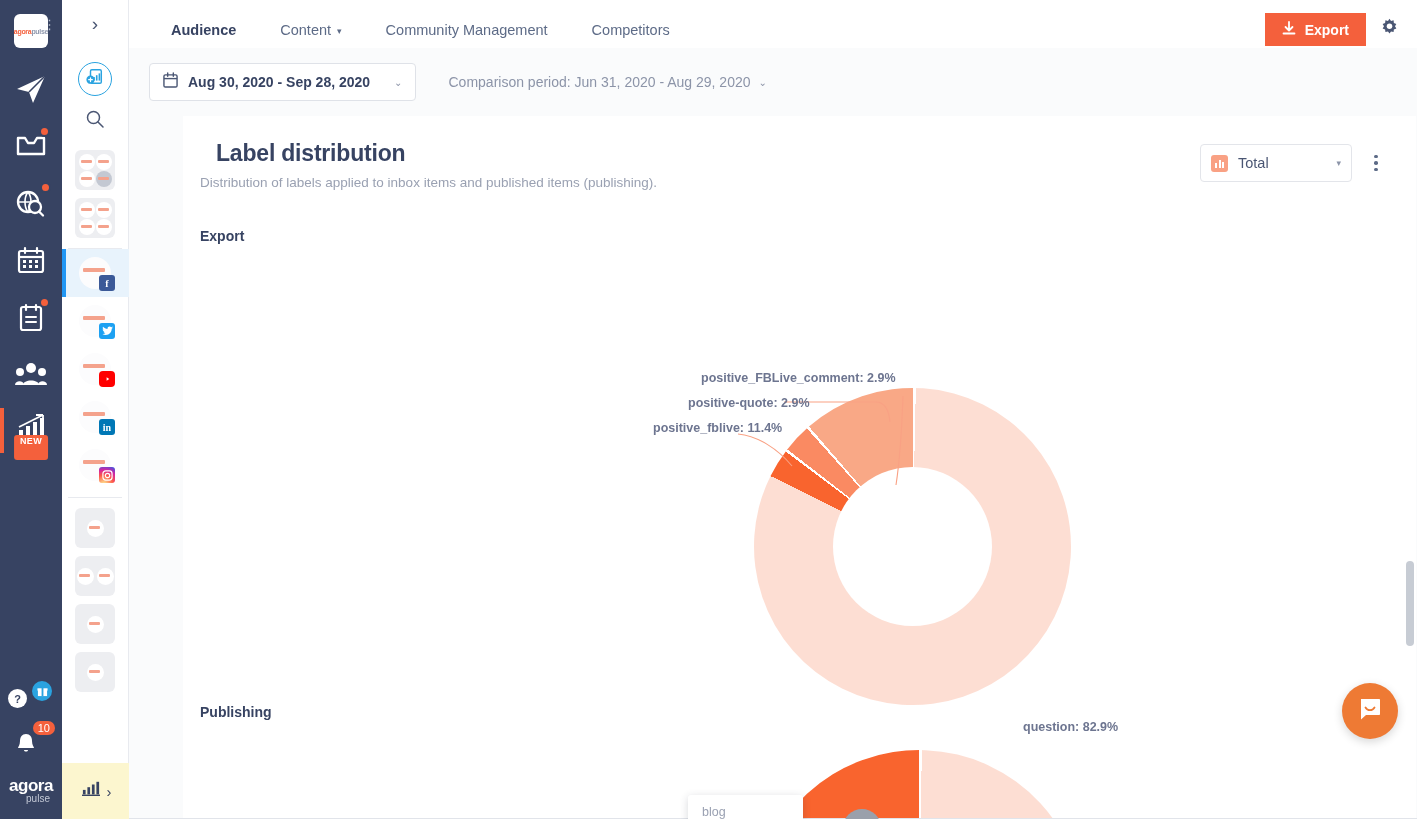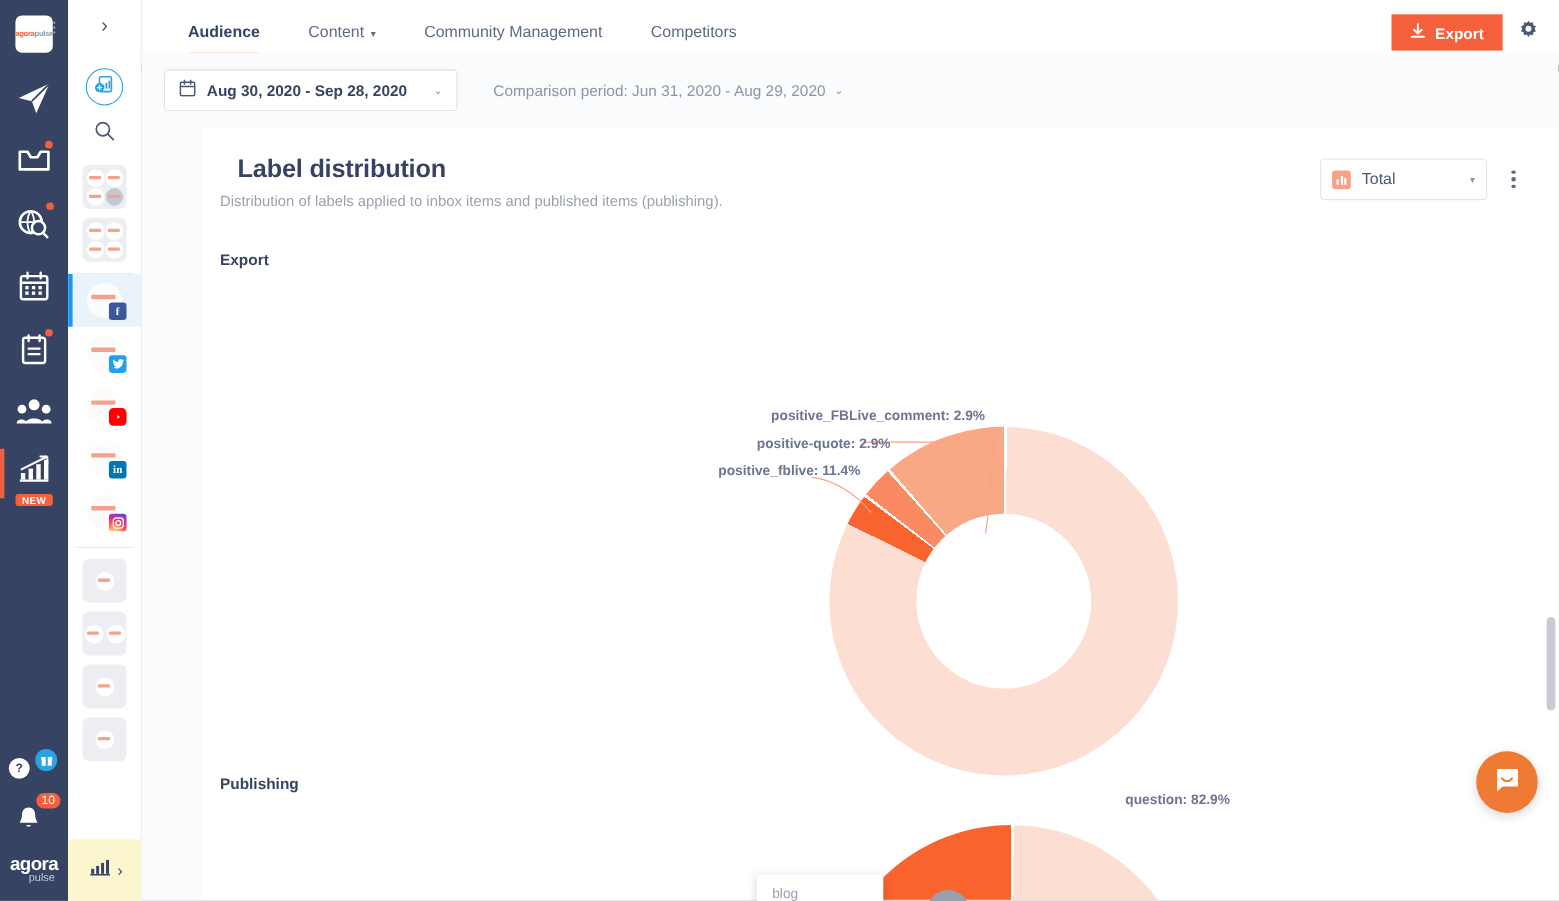--- a/index.html
+++ b/index.html
@@ -38,21 +38,21 @@
   .dot-badge {
     position: absolute; width: 11px; height: 11px; border-radius: 50%;
     background: #f4603c; border: 2px solid #374362;
   }
   .rail-ic.active::before {
     content:""; position:absolute; left:0; top:6px; width:4px; height:45px; background:#f4603c;
   }
   .new-badge {
     position: absolute; bottom: 4px; left: 50%; transform: translateX(-50%);
     background: #f4603c; color: #fff; font-size: 9px; font-weight: bold;
-    padding: 1px 6px 0; border-radius: 3px; letter-spacing: .3px;
+    padding: 1px 6px 14px; border-radius: 3px; letter-spacing: .3px;
   }
   .rail-bottom { margin-top: auto; width: 62px; display:flex; flex-direction:column; align-items:center; }
   .help-row { position: relative; width: 46px; height: 40px; }
   .gift-badge {
     position:absolute; right:2px; top:0; width:20px; height:20px; border-radius:50%;
     background:#2aa3e0; display:flex; align-items:center; justify-content:center;
     color:#fff; font-size:11px;
   }
   .q-circle {
     position:absolute; left:0; top:8px; width:19px; height:19px; border-radius:50%;

